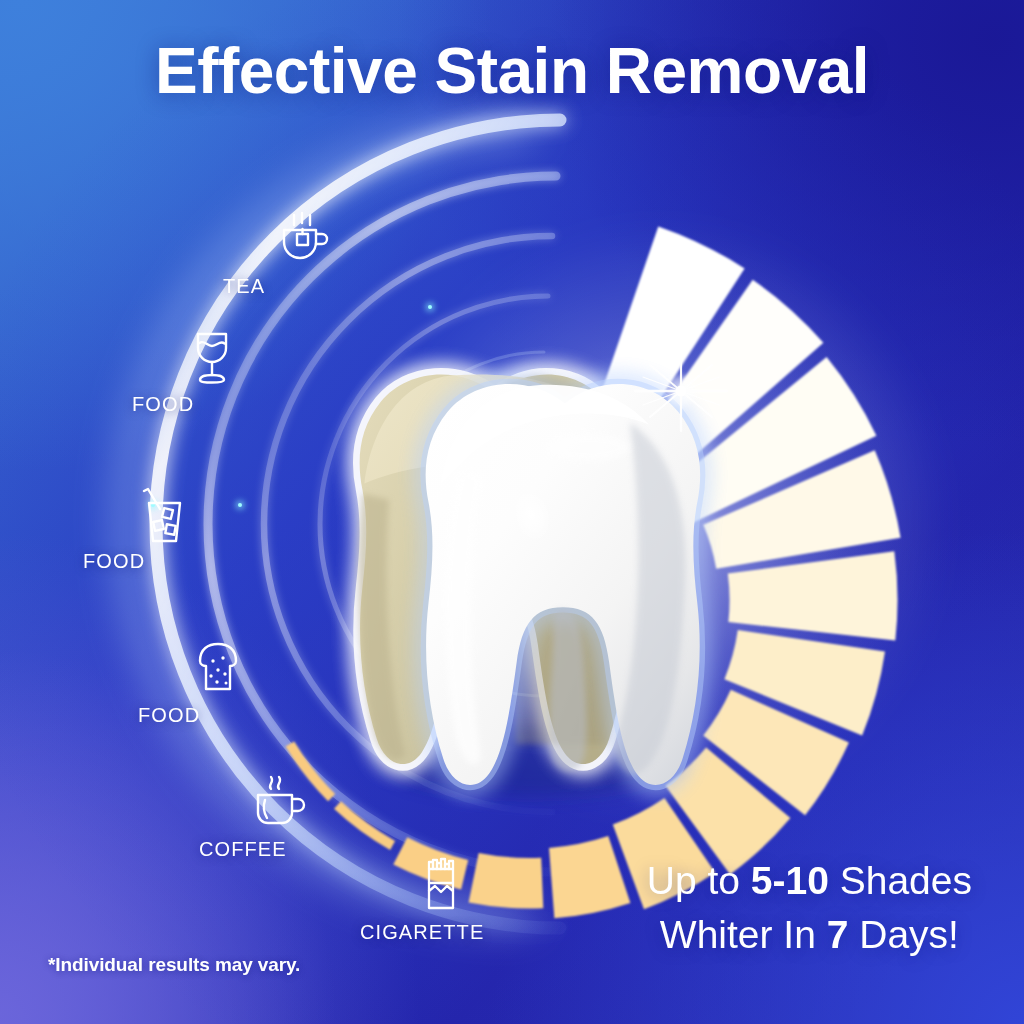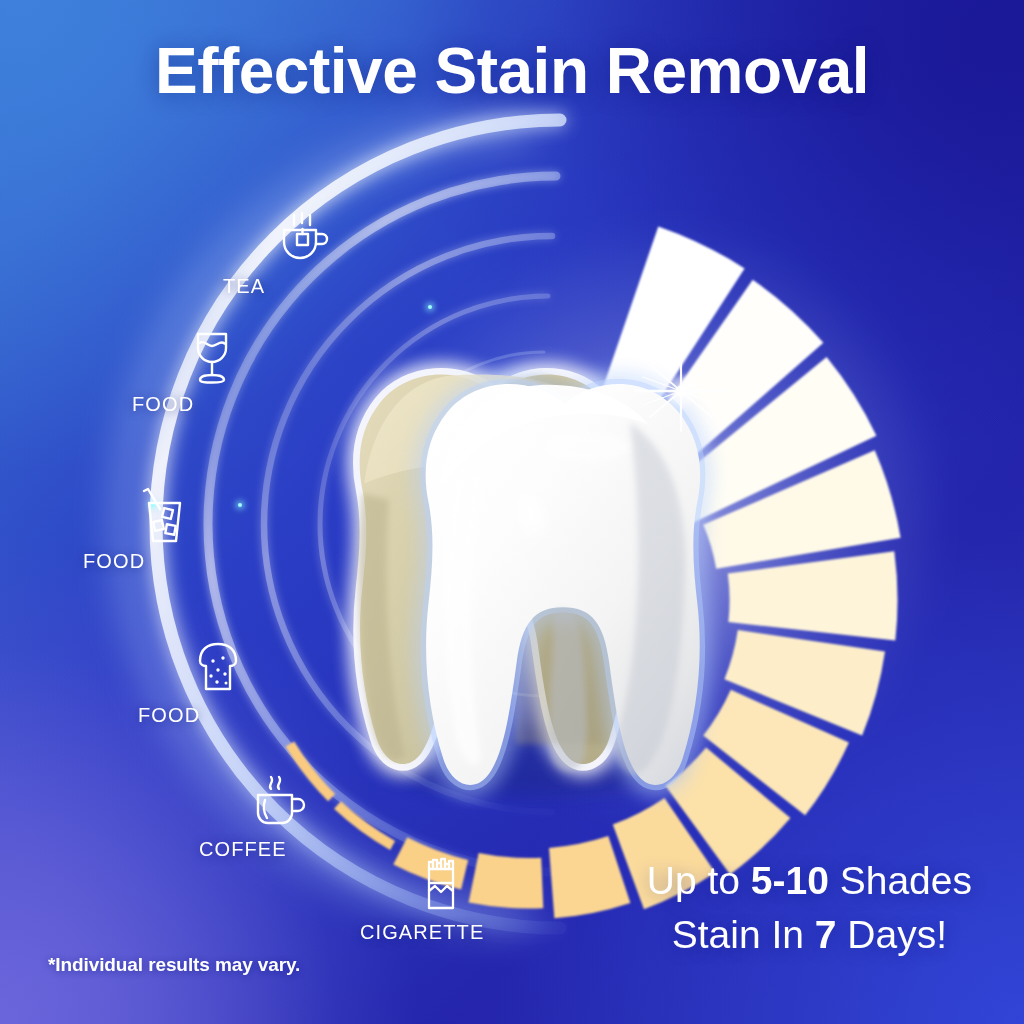--- a/index.html
+++ b/index.html
@@ -453,18 +453,18 @@
           <path d="M33 11 V3 H37 V11"></path>
         </svg>
       </span>
       <span class="cap">CIGARETTE</span>
     </div>
 
   </div>
 
   <div class="claim">
     <div><span>Up to </span><span class="hi">5-10</span><span> Shades</span></div>
-    <div><span>Stain In </span><span class="hi">7</span><span> Days!</span></div>
+    <div><span>Whiter In </span><span class="hi">7</span><span> Days!</span></div>
   </div>
 
   <div class="disclaimer">*Individual results may vary.</div>
 
 </div>
 
 </body></html>

